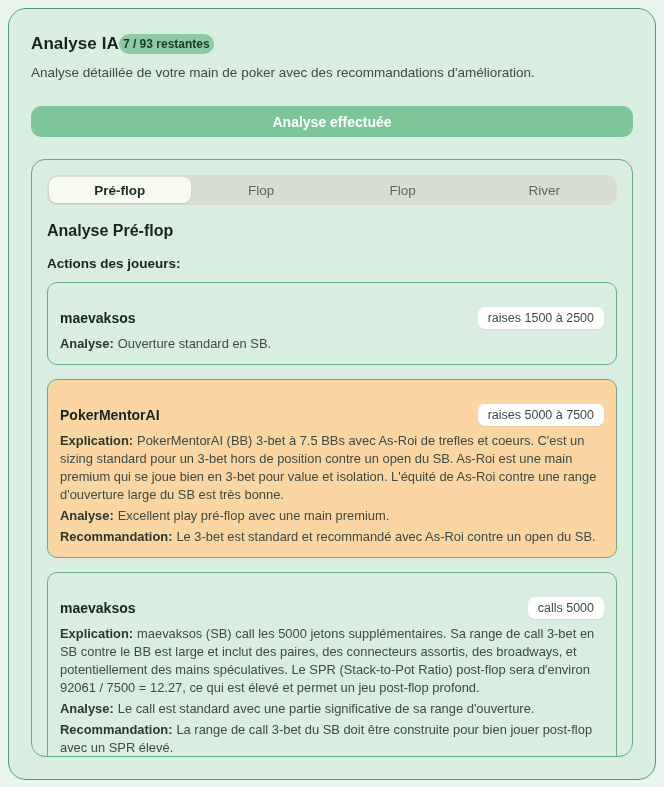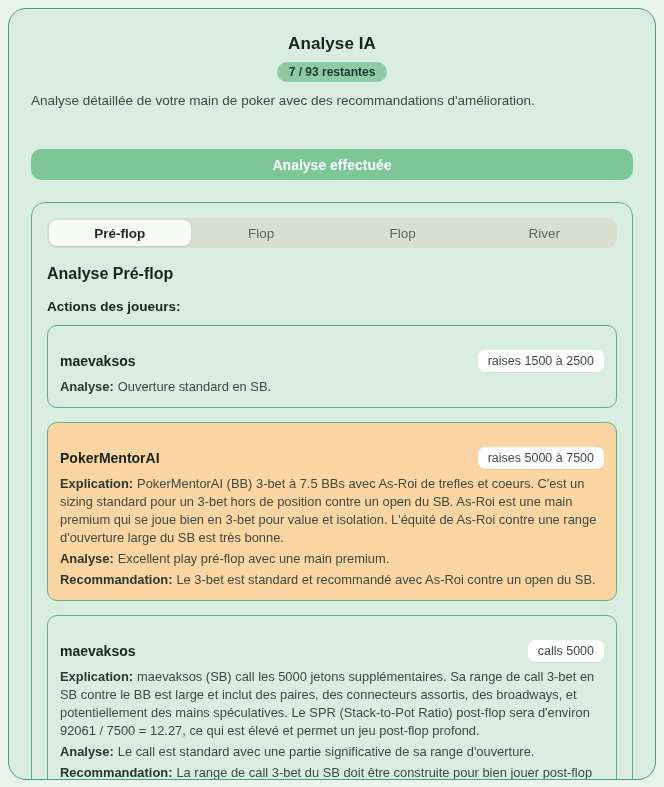--- a/index.html
+++ b/index.html
@@ -33,30 +33,30 @@
   .outer-card{
     position:absolute;
     left:8px; top:8px;
     width:648px; height:772px;
     background:var(--card-bg);
     border:1px solid var(--outer-border);
     border-radius:18px;
     padding:25px 22px 0 22px;
     overflow:hidden;
   }
-  .header-row{display:flex;align-items:center;gap:8px;flex-direction:column;}
+  .header-row{display:flex;align-items:center;gap:0;}
   .page-title{font-size:17px;font-weight:bold;color:var(--heading-text);letter-spacing:.1px;}
   .counter-badge{
     background:var(--badge-bg);color:var(--badge-text);
     font-size:12px;font-weight:bold;
-    padding:4px 12px;border-radius:999px;line-height:1;
+    padding:4px 4px;border-radius:999px;line-height:1;
   }
   .subtitle{margin-top:11px;font-size:13.5px;color:var(--body-text);}
   .status-button{
-    margin-top:41px;width:100%;height:31px;
+    margin-top:26px;width:100%;height:31px;
     background:var(--button-bg);color:var(--button-text);
     border:none;border-radius:10px;
     font-family:inherit;font-size:14px;font-weight:bold;
     display:flex;align-items:center;justify-content:center;
     cursor:pointer;
   }
   .inner-section{
     margin-top:22px;height:598px;
     border:1px solid var(--section-border);
     border-radius:14px;

